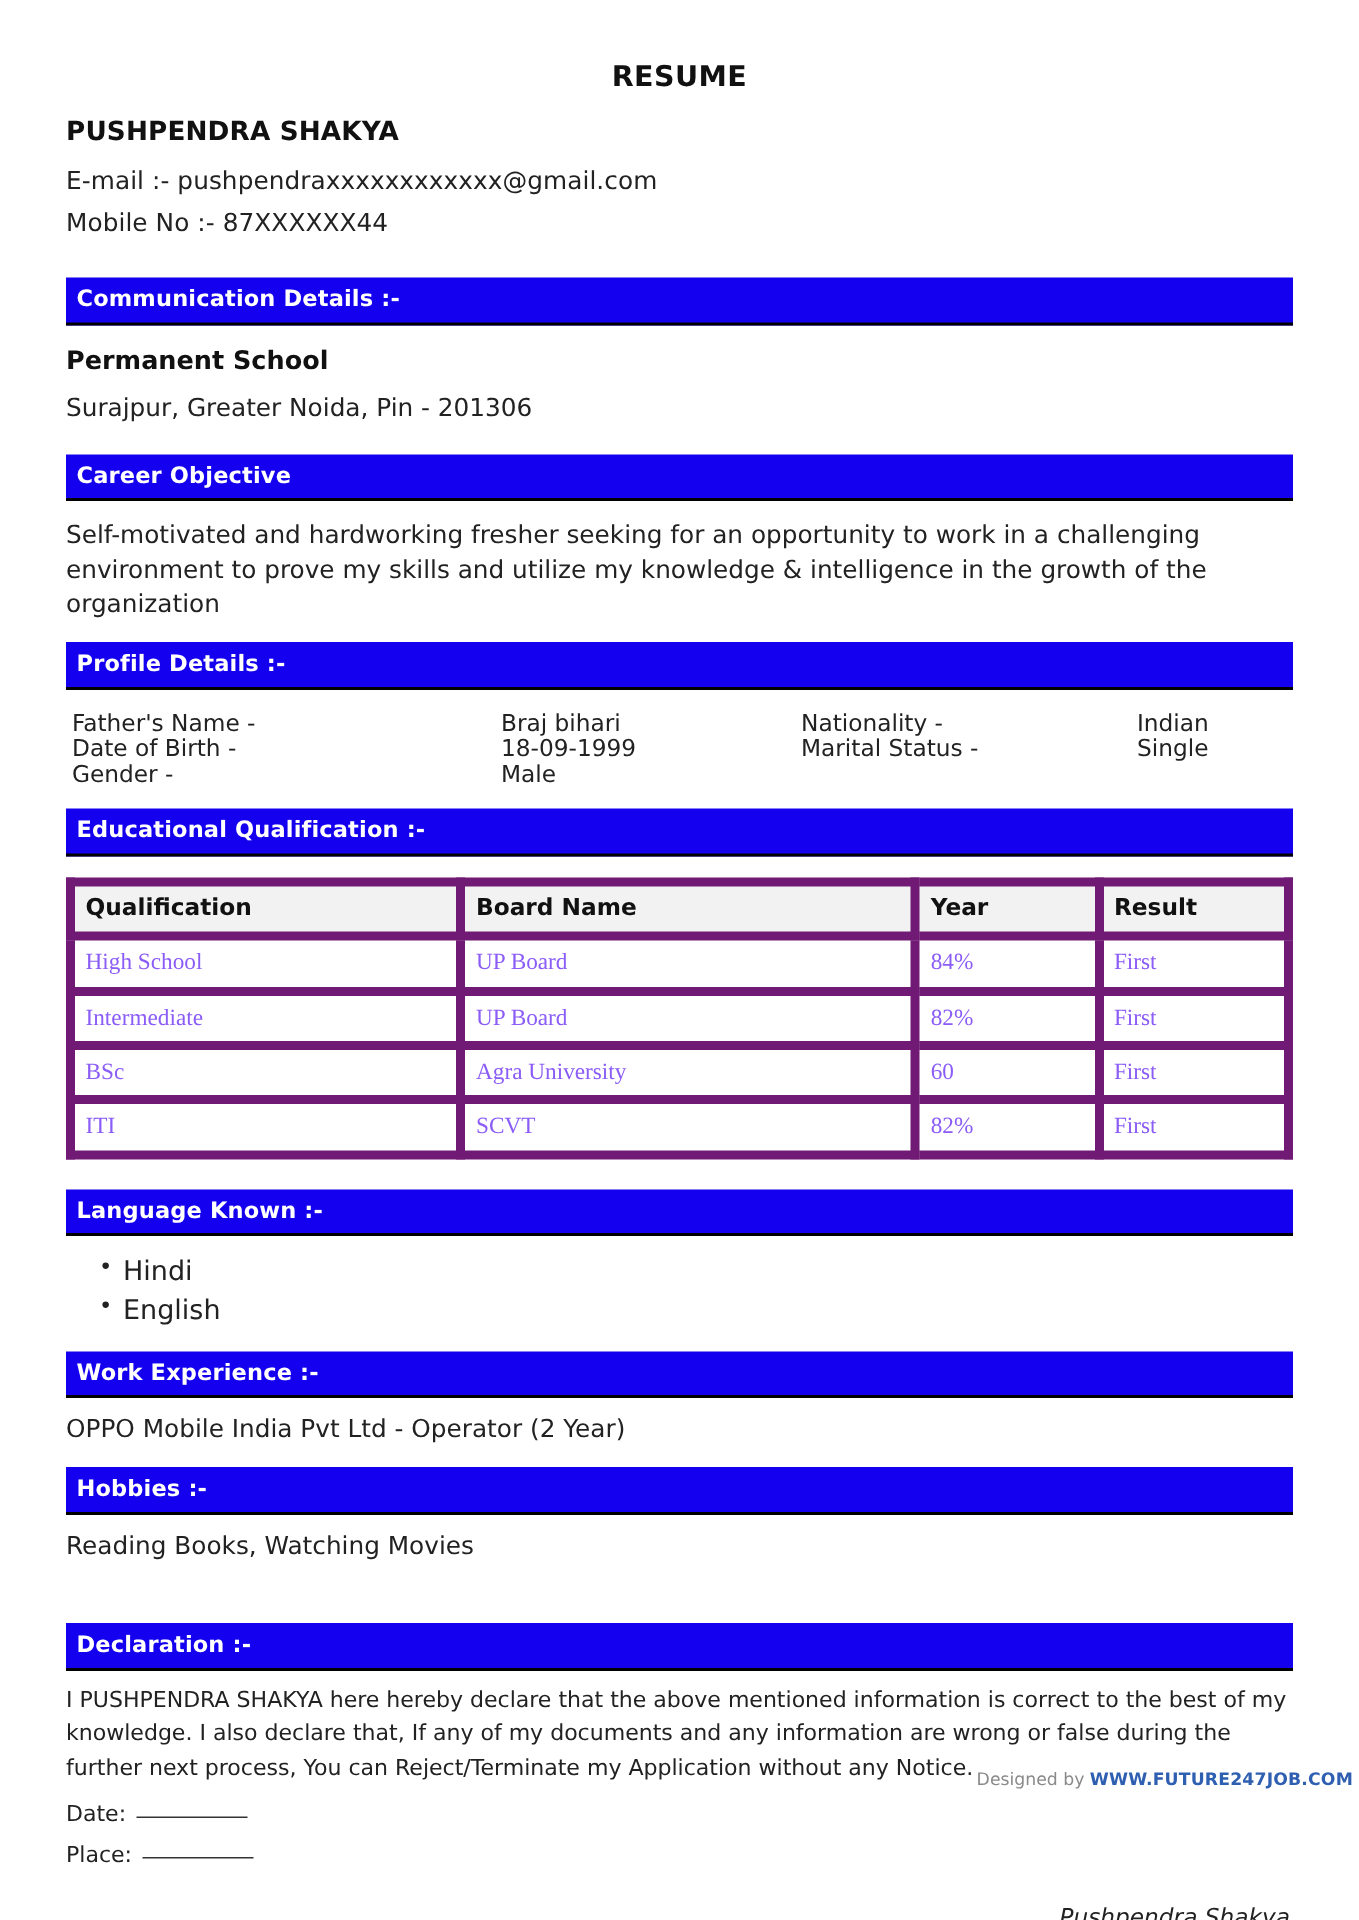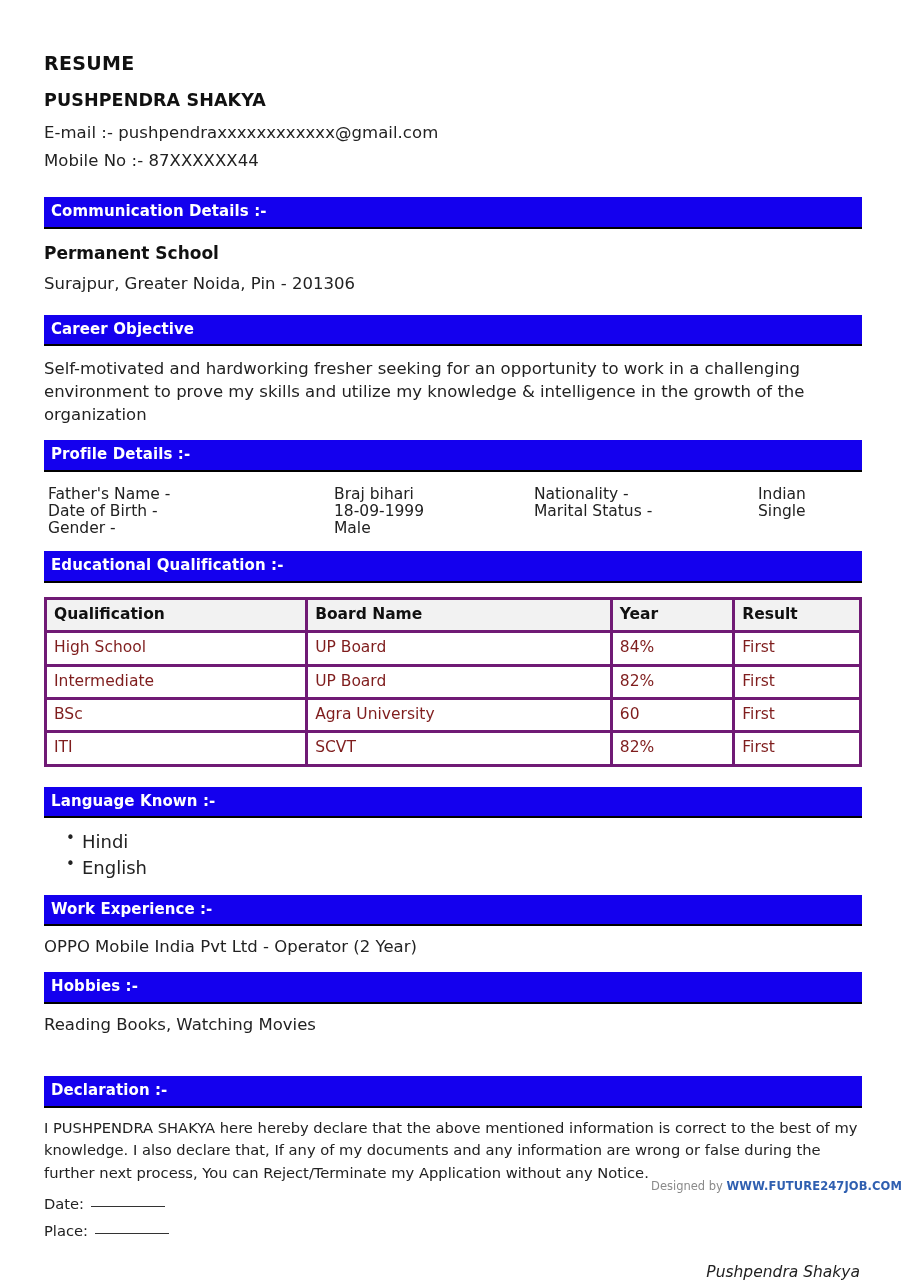--- a/index.html
+++ b/index.html
@@ -16,24 +16,25 @@
   .page {
     width: 906px;
     height: 1280px;
     position: relative;
     padding: 0 44px;
     background: #ffffff;
   }
 
   
   .doc-title {
+    text-align: center;
     font-size: 19px;
     font-weight: bold;
     letter-spacing: 0.3px;
-    padding-top: 52px;
+    padding-top: 40px;
     color: #111;
   }
 
   .person-name {
     font-size: 17.5px;
     font-weight: bold;
     margin-top: 16px;
     letter-spacing: 0.1px;
     color: #111;
   }
@@ -100,32 +101,32 @@
 
   
   table.edu {
     margin-top: 14px;
     width: 818px;
     border-collapse: collapse;
     font-size: 15.5px;
   }
   table.edu th,
   table.edu td {
-    border: 3px solid #701a75;
+    border: 6px solid #701a75;
     padding: 5px 7px 6px 7px;
     text-align: left;
     line-height: 1.25;
   }
   table.edu th {
     background: #f2f2f2;
     font-weight: bold;
     color: #111;
     font-size: 15.5px;
   }
-  table.edu td { color: #7f1d1d; }
+  table.edu td { color: #8b5cf6; font-family: Liberation Serif, serif; }
   table.edu col.c-qual   { width: 262px; }
   table.edu col.c-board  { width: 306px; }
   table.edu col.c-year   { width: 123px; }
   table.edu col.c-result { width: 127px; }
 
   
   ul.lang {
     margin-top: 11px;
     padding-left: 22px;
     font-size: 18px;

